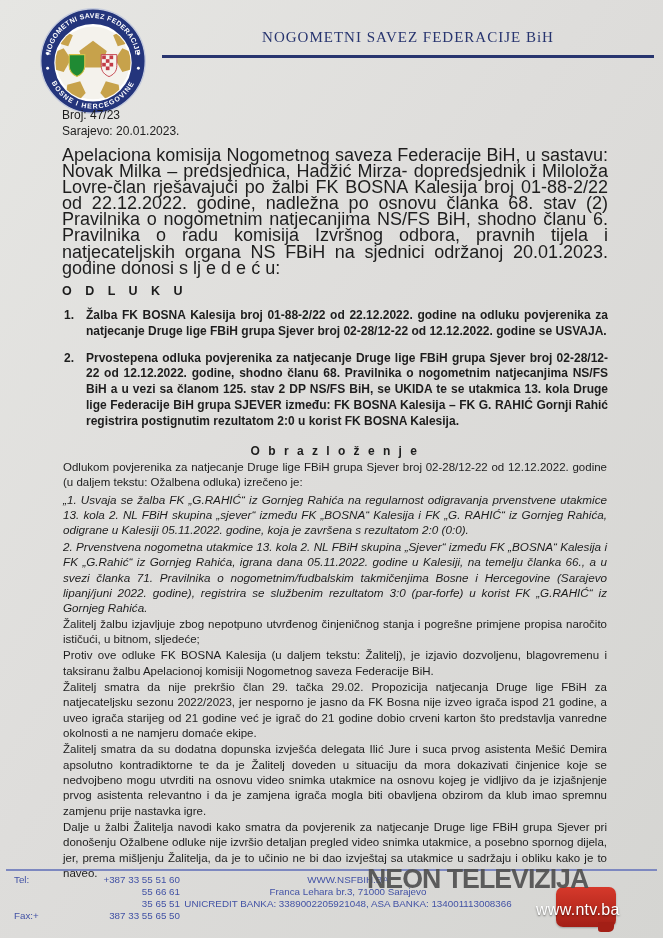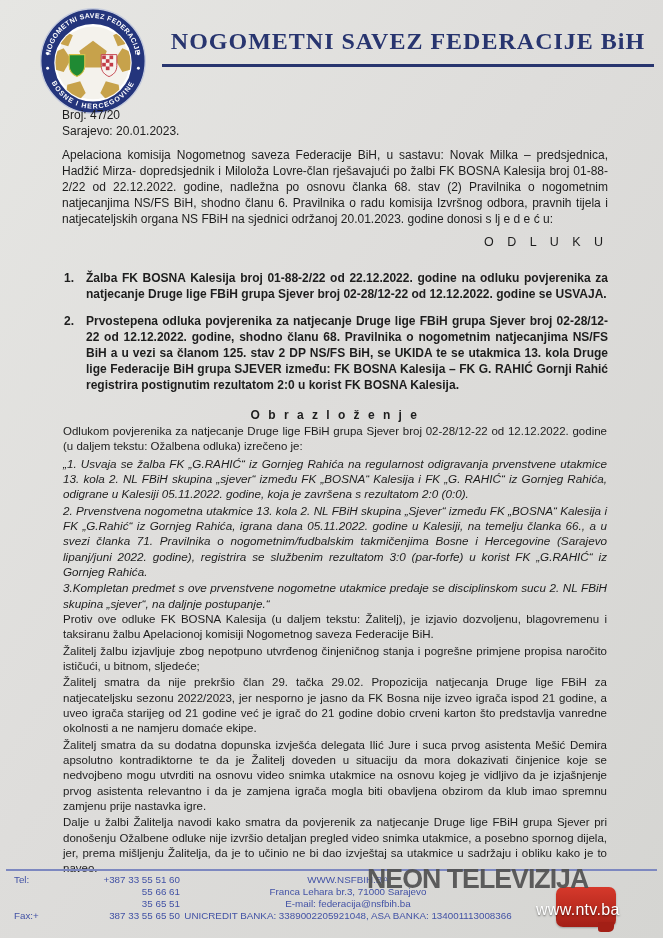--- a/index.html
+++ b/index.html
@@ -5,28 +5,28 @@
   html,body{margin:0;padding:0;background:#cfcfcc;}
   .page{
     position:relative;width:663px;height:938px;overflow:hidden;
     background:linear-gradient(125deg,#e6e6e3 0%,#dedddb 45%,#d5d5d2 100%);
     font-family:"Liberation Sans",sans-serif;color:#1d1d1d;
   }
   
   .logo{position:absolute;left:36px;top:6px;width:114px;height:110px;}
   .title-wrap{position:absolute;left:162px;top:28px;width:492px;text-align:center;
     border-bottom:3px solid #28356f;padding-bottom:9px;}
-  .doc-title{font-family:"Liberation Serif",serif;font-weight:bold;font-size:24px;
+  .doc-title{font-family:"Liberation Serif",serif;font-weight:normal;font-size:15px;
     letter-spacing:1px;color:#28356f;white-space:nowrap;}
   
   .meta{position:absolute;left:62px;top:107px;font-size:12px;line-height:16px;font-weight:500;}
   
   .body{position:absolute;left:62px;top:147px;width:546px;text-align:justify;}
-  .intro{margin:0 0 8px 0;font-size:12px;line-height:16.1px;font-weight:500;}
-  .h-odluka{margin:0 0 22px 0;text-align:right;font-size:12.5px;font-weight:normal;letter-spacing:5px;}
+  .intro{margin:0 0 8px 0;font-size:18px;line-height:16.1px;font-weight:500;}
+  .h-odluka{margin:0 0 10px 0;text-align:left;font-size:12.5px;font-weight:bold;letter-spacing:5px;}
   .items{margin:0;padding:0;list-style:none;}
   .item{display:flex;margin-bottom:11px;font-weight:bold;font-size:12px;line-height:15.9px;}
   .item-num{flex:none;width:22px;padding-left:2px;}
   .item-text{flex:1;text-align:justify;}
   .h-obraz{margin:14px 0 2px 0;text-align:center;font-size:12px;font-weight:bold;letter-spacing:2.5px;}
   .para{margin:1px;font-size:11.5px;line-height:15.35px;font-weight:500;}
   .para.italic{font-style:italic;font-size:11.7px;font-weight:normal;}
   
   .footer-rule{position:absolute;left:6px;right:6px;top:869px;border-top:2px solid #7d88c0;}
   .footer{position:absolute;left:0;top:873px;width:100%;color:#4252a5;font-size:9.8px;line-height:11.9px;}
@@ -91,21 +91,21 @@
     <text font-size="7.6" font-weight="bold" fill="#ffffff" letter-spacing="1.2" font-family="Liberation Sans, sans-serif">
       <textPath href="#arcBot" startOffset="50%" text-anchor="middle">BOSNE I HERCEGOVINE</textPath>
     </text>
   </svg>
 
   <div class="title-wrap">
     <span class="doc-title">NOGOMETNI SAVEZ FEDERACIJE BiH</span>
   </div>
 
   <div class="meta">
-    <div>Broj: 47/20</div>
+    <div>Broj: 47/23</div>
     <div>Sarajevo: 20.01.2023.</div>
   </div>
 
   <div class="body">
     <p class="intro">Apelaciona komisija Nogometnog saveza Federacije BiH, u sastavu: Novak Milka – predsjednica, Hadžić Mirza- dopredsjednik i Miloloža Lovre-član rješavajući po žalbi FK BOSNA Kalesija broj 01-88-2/22 od 22.12.2022. godine, nadležna po osnovu članka 68. stav (2) Pravilnika o nogometnim natjecanjima NS/FS BiH, shodno članu 6. Pravilnika o radu komisija Izvršnog odbora, pravnih tijela i natjecateljskih organa NS FBiH na sjednici održanoj 20.01.2023. godine donosi s lj e d e ć u:</p>
 
     <div class="h-odluka">O D L U K U</div>
 
     <ol class="items">
       <li class="item">
@@ -116,23 +116,22 @@
         <span class="item-num">2.</span>
         <span class="item-text">Prvostepena odluka povjerenika za natjecanje Druge lige FBiH grupa Sjever broj 02-28/12-22 od 12.12.2022. godine, shodno članu 68. Pravilnika o nogometnim natjecanjima NS/FS BiH a u vezi sa članom 125. stav 2 DP NS/FS BiH, se UKIDA te se utakmica 13. kola Druge lige Federacije BiH grupa SJEVER između: FK BOSNA Kalesija – FK G. RAHIĆ Gornji Rahić registrira postignutim rezultatom 2:0 u korist FK BOSNA Kalesija.</span>
       </li>
     </ol>
 
     <div class="h-obraz">O b r a z l o ž e n j e</div>
 
     <p class="para">Odlukom povjerenika za natjecanje Druge lige FBiH grupa Sjever broj 02-28/12-22 od 12.12.2022. godine (u daljem tekstu: Ožalbena odluka) izrečeno je:</p>
     <p class="para italic">„1. Usvaja se žalba FK „G.RAHIĆ“ iz Gornjeg Rahića na regularnost odigravanja prvenstvene utakmice 13. kola 2. NL FBiH skupina „sjever“ između FK „BOSNA“ Kalesija i FK „G. RAHIĆ“ iz Gornjeg Rahića, odigrane u Kalesiji 05.11.2022. godine, koja je završena s rezultatom 2:0 (0:0).</p>
     <p class="para italic">2. Prvenstvena nogometna utakmice 13. kola 2. NL FBiH skupina „Sjever“ između FK „BOSNA“ Kalesija i FK „G.Rahić“ iz Gornjeg Rahića, igrana dana 05.11.2022. godine u Kalesiji, na temelju članka 66., a u svezi članka 71. Pravilnika o nogometnim/fudbalskim takmičenjima Bosne i Hercegovine (Sarajevo lipanj/juni 2022. godine), registrira se službenim rezultatom 3:0 (par-forfe) u korist FK „G.RAHIĆ“ iz Gornjeg Rahića.</p>
-    <p class="para italic">3.Kompletan predmet s ove prvenstvene nogometne utakmice predaje se disciplinskom sucu 2. NL FBiH skupina „sjever“, na daljnje postupanje.“</p>
+    <p class="para">Žalitelj žalbu izjavljuje zbog nepotpuno utvrđenog činjeničnog stanja i pogrešne primjene propisa naročito ističući, u bitnom, sljedeće;</p>
     <p class="para">Protiv ove odluke  FK BOSNA Kalesija (u daljem tekstu: Žalitelj), je  izjavio dozvoljenu, blagovremenu i taksiranu žalbu Apelacionoj komisiji Nogometnog saveza Federacije BiH.</p>
-    <p class="para">Žalitelj žalbu izjavljuje zbog nepotpuno utvrđenog činjeničnog stanja i pogrešne primjene propisa naročito ističući, u bitnom, sljedeće;</p>
     <p class="para">Žalitelj smatra da nije prekršio član 29. tačka 29.02. Propozicija natjecanja Druge lige FBiH za natjecateljsku sezonu 2022/2023, jer nesporno je jasno da FK Bosna nije izveo igrača ispod 21 godine, a uveo igrača starijeg od 21 godine već je igrač do 21 godine dobio crveni karton što predstavlja vanredne okolnosti a ne namjeru domaće ekipe.</p>
     <p class="para">Žalitelj smatra da su dodatna dopunska izvješća delegata Ilić Jure i suca prvog asistenta Mešić Demira apsolutno kontradiktorne te da je Žalitelj doveden u situaciju da mora dokazivati činjenice koje se nedvojbeno mogu utvrditi na osnovu video snimka utakmice na osnovu kojeg je vidljivo da je izjašnjenje prvog asistenta relevantno i da je zamjena igrača mogla biti obavljena obzirom da klub imao spremnu zamjenu prije nastavka igre.</p>
     <p class="para">Dalje u žalbi Žalitelja navodi kako smatra da povjerenik za natjecanje Druge lige FBiH grupa Sjever pri donošenju Ožalbene odluke nije izvršio detaljan pregled video snimka utakmice, a posebno spornog dijela, jer, prema mišljenju Žalitelja, da je to učinio ne bi dao izvještaj sa utakmice u sadržaju i obliku kako je to naveo.</p>
   </div>
 
   <div class="footer-rule"></div>
 
   <div class="footer">
     <div class="phone">
       <div class="phone-row">
@@ -148,21 +147,20 @@
         <span class="phone-value">35 65 51</span>
       </div>
       <div class="phone-row">
         <span class="phone-label">Fax:+</span>
         <span class="phone-value">387 33 55 65 50</span>
       </div>
     </div>
     <div class="addr">
       <div>WWW.NSFBIH.BA</div>
       <div>Franca Lehara br.3, 71000 Sarajevo</div>
-      <div>E-mail: federacija@nsfbih.ba</div>
       <div>UNICREDIT BANKA: 3389002205921048, ASA BANKA: 134001113008366</div>
     </div>
   </div>
 
   <div class="wm-brand">NEON TELEVIZIJA</div>
   <div class="wm-box"></div>
   <div class="wm-box-tab"></div>
   <div class="wm-url">www.ntv.ba</div>
 
 </div>

